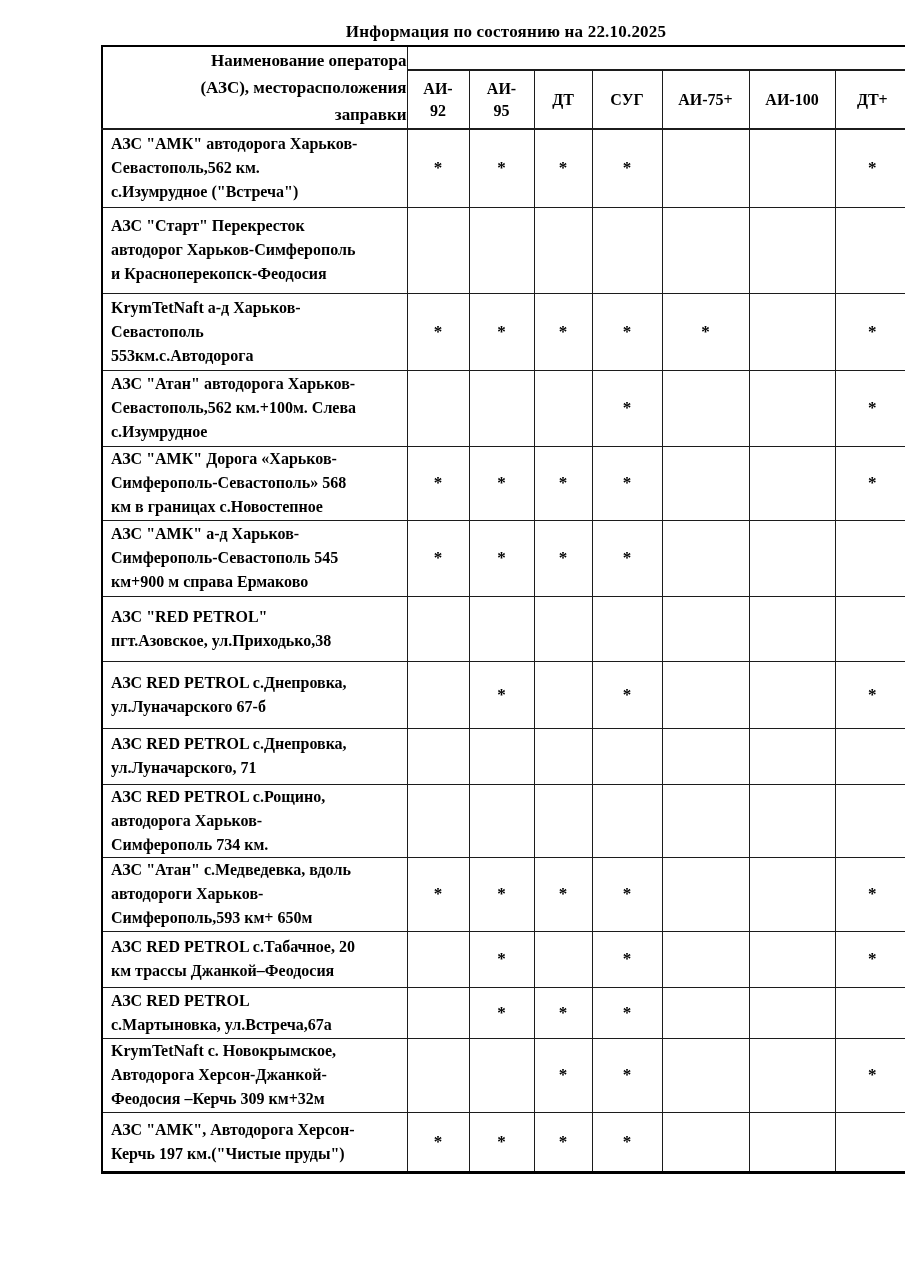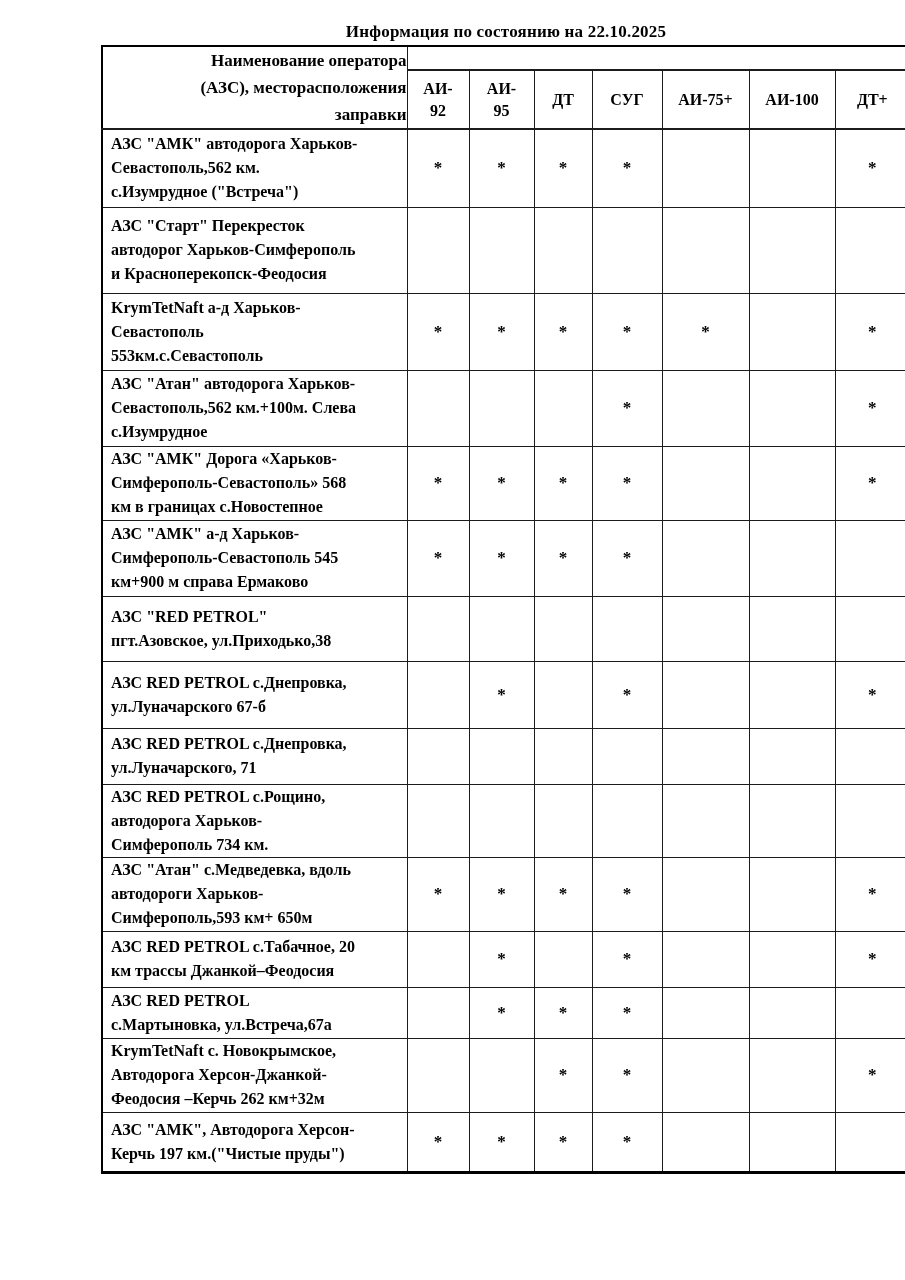--- a/index.html
+++ b/index.html
@@ -129,21 +129,21 @@
         <td class="val"></td>
         <td class="val"></td>
         <td class="val"></td>
         <td class="val"></td>
         <td class="val"></td>
         <td class="val"></td>
       </tr>
       <tr style="height:77px">
         <td class="name">KrymTetNaft а-д Харьков-
 Севастополь
-553км.с.Севастополь</td>
+553км.с.Автодорога</td>
         <td class="val">*</td>
         <td class="val">*</td>
         <td class="val">*</td>
         <td class="val">*</td>
         <td class="val">*</td>
         <td class="val"></td>
         <td class="val">*</td>
       </tr>
       <tr style="height:76px">
         <td class="name">АЗС "Атан" автодорога Харьков-
@@ -256,21 +256,21 @@
         <td class="val">*</td>
         <td class="val">*</td>
         <td class="val">*</td>
         <td class="val"></td>
         <td class="val"></td>
         <td class="val"></td>
       </tr>
       <tr style="height:74px">
         <td class="name">KrymTetNaft с. Новокрымское,
 Автодорога Херсон-Джанкой-
-Феодосия –Керчь 262 км+32м</td>
+Феодосия –Керчь 309 км+32м</td>
         <td class="val"></td>
         <td class="val"></td>
         <td class="val">*</td>
         <td class="val">*</td>
         <td class="val"></td>
         <td class="val"></td>
         <td class="val">*</td>
       </tr>
       <tr style="height:60px">
         <td class="name">АЗС "АМК", Автодорога Херсон-

